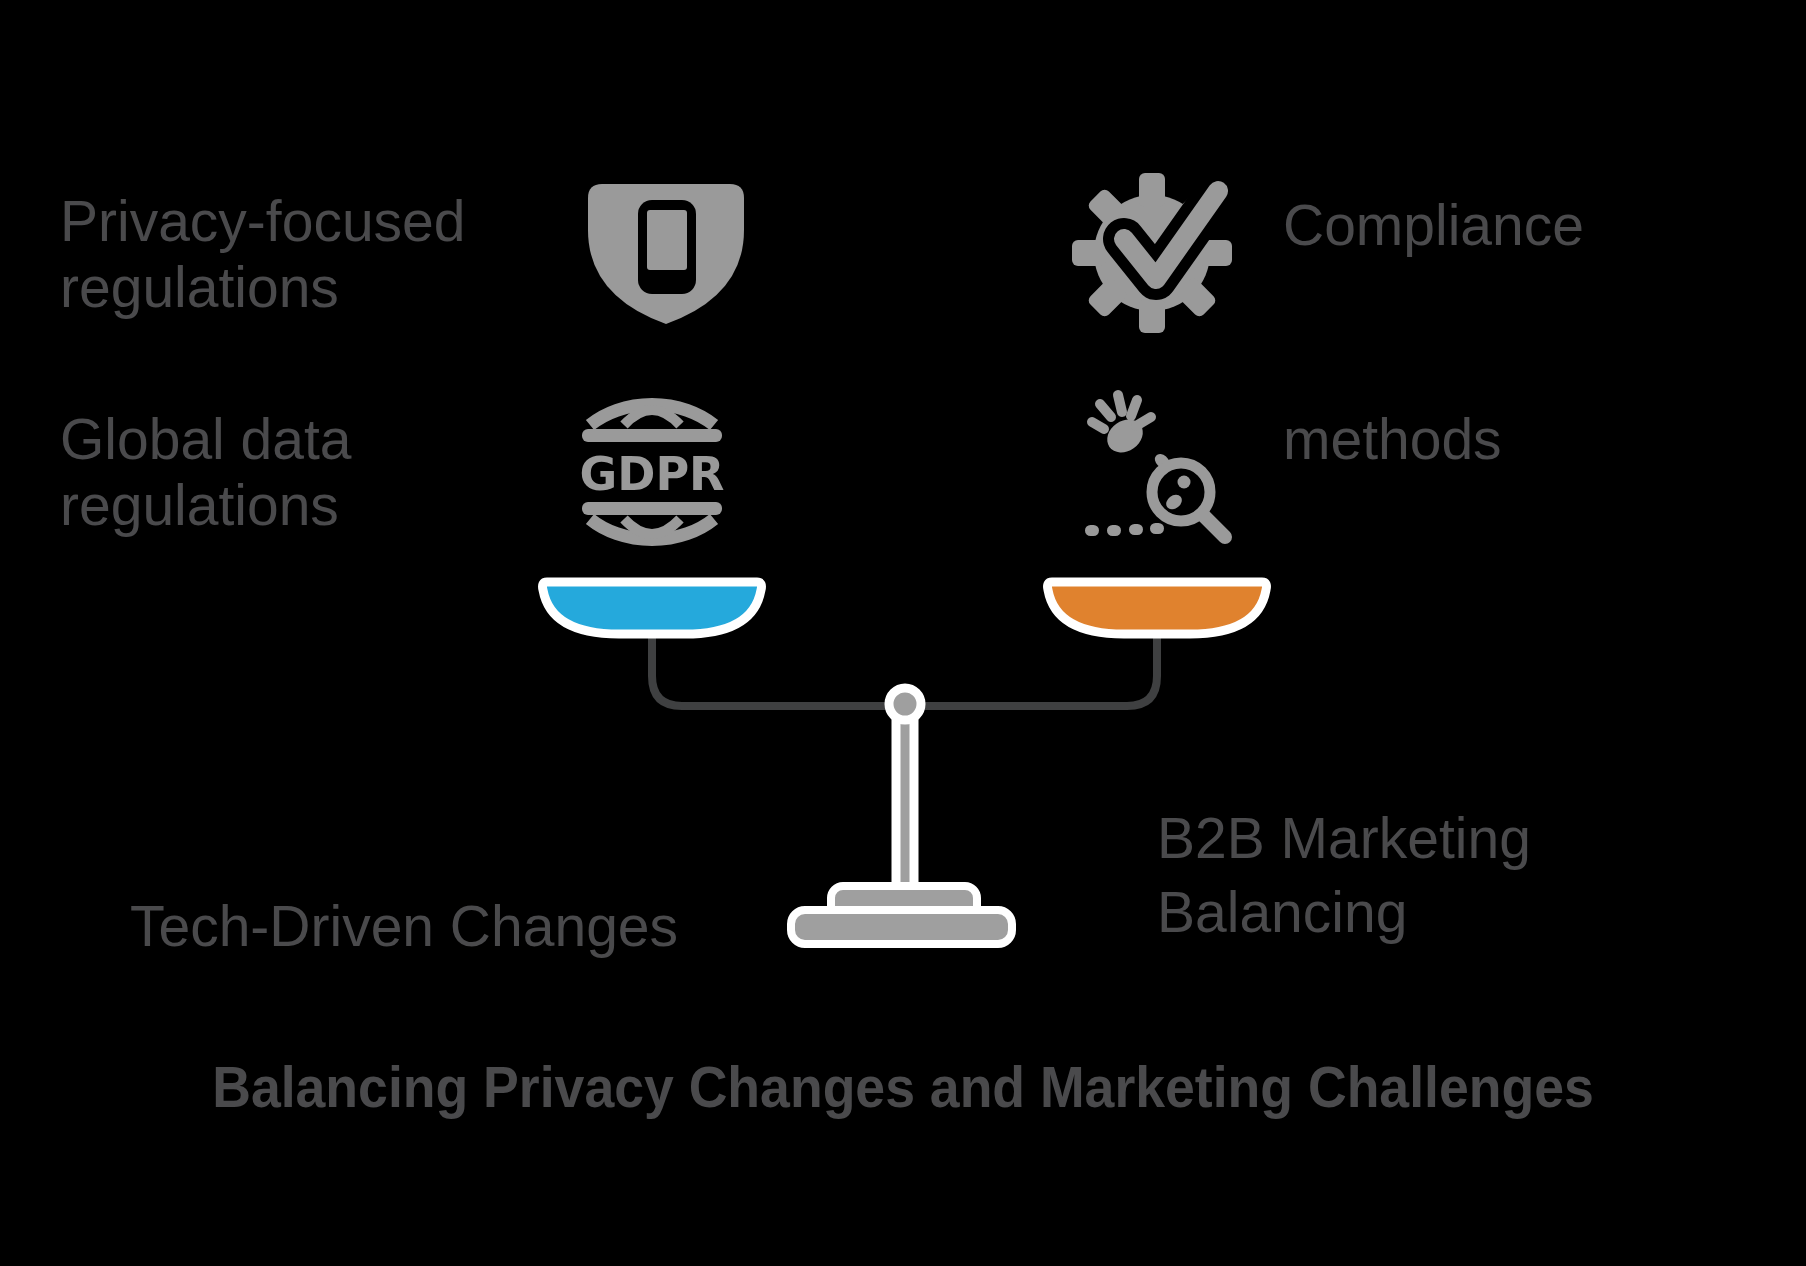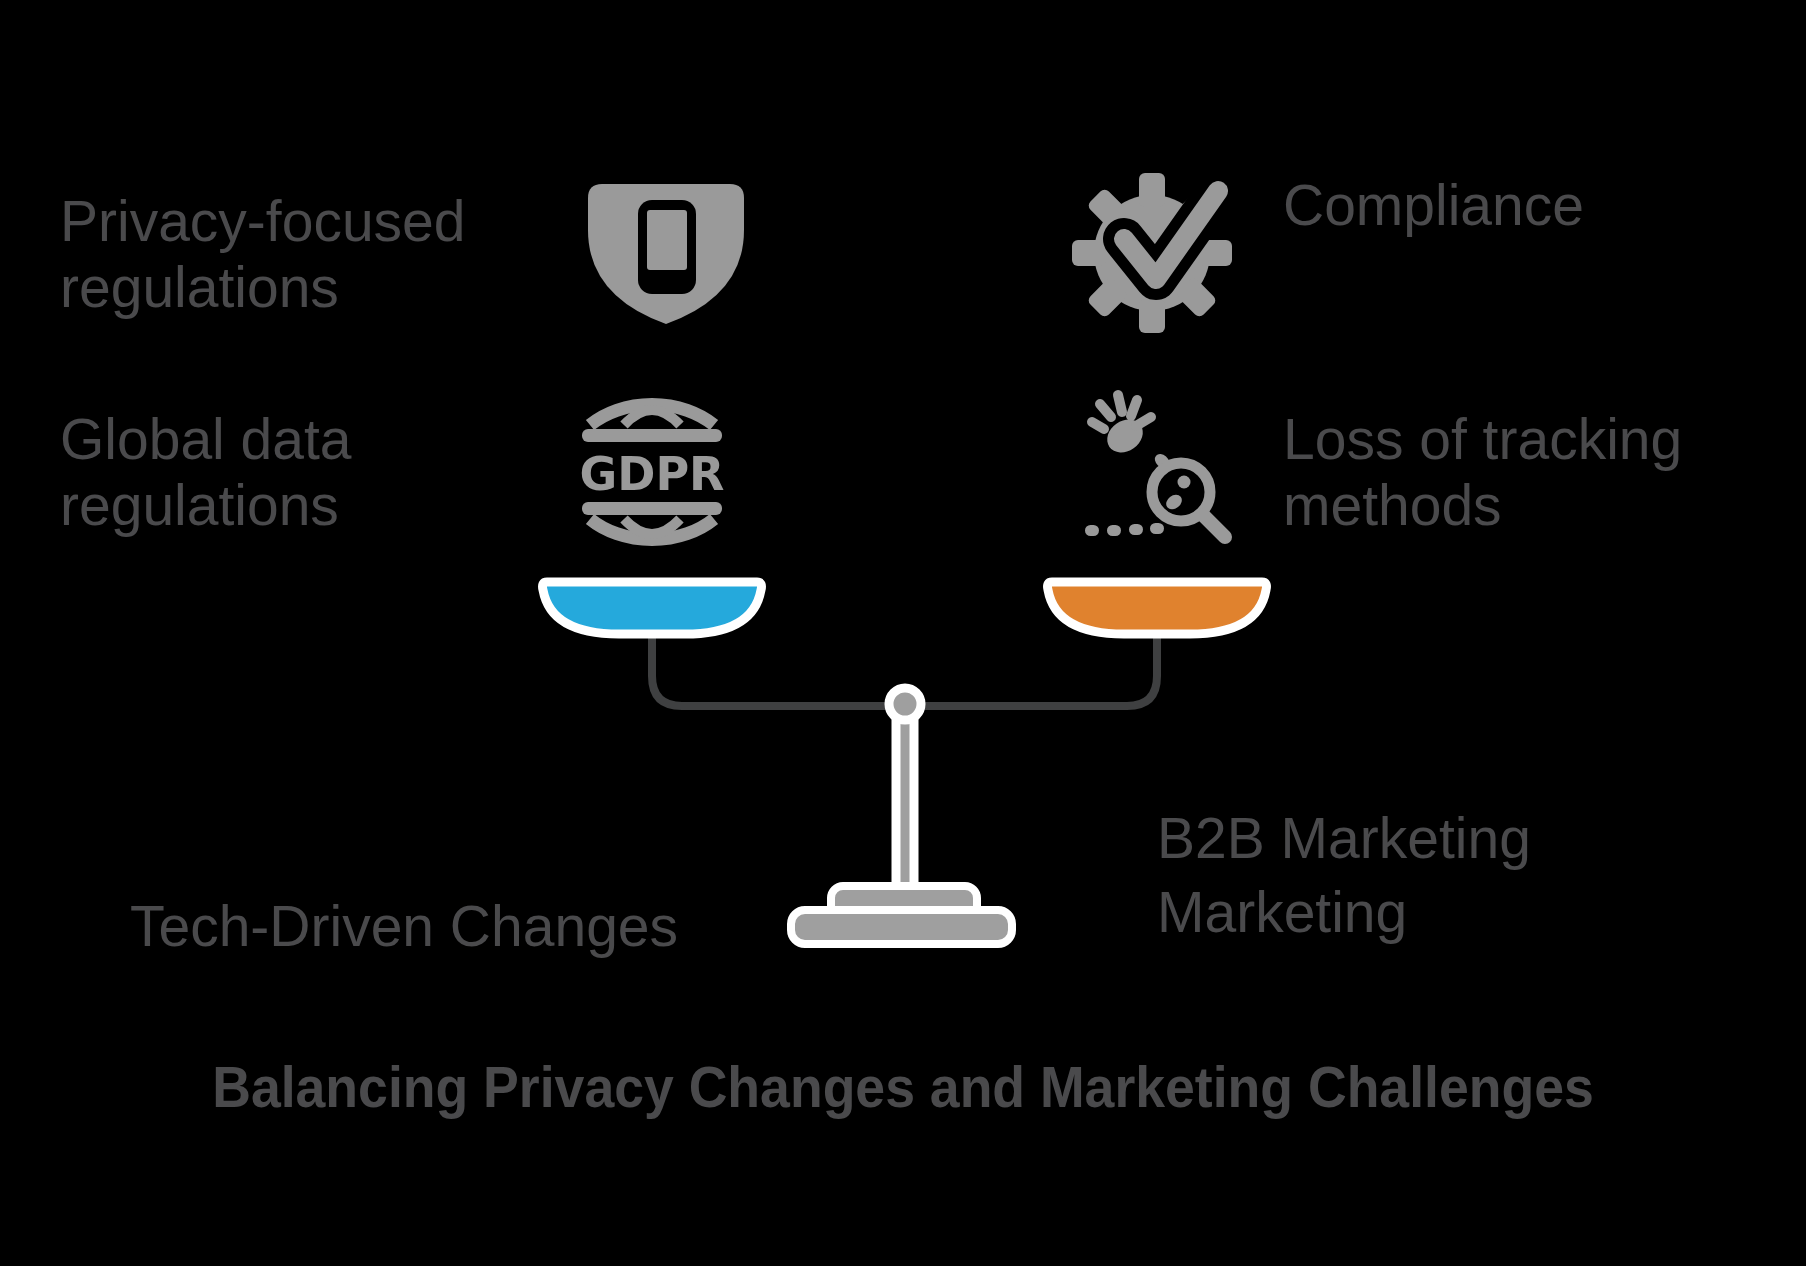--- a/index.html
+++ b/index.html
@@ -15,21 +15,21 @@
     position:absolute;
     color:#4a4a4c;
     font-size:57px;
     line-height:66px;
     font-weight:400;
   }
   .item-left  { left:60px;  width:477px; text-align:left; }
   .item-right { left:1283px; width:500px; text-align:left; }
   #item-l1 { top:188px; }
   #item-l2 { top:406px; }
-  #item-r1 { top:172px; }
+  #item-r1 { top:192px; }
   #item-r2 { top:406px; }
   #label-left  { left:104px;  width:600px; top:845px; text-align:center;margin-top:48px; }
   #label-right { left:1157px; width:497px; top:801px; text-align:left; line-height:74px; }
   #title {
     left:0; width:1806px; top:1054px;
     text-align:center; font-weight:bold;
     transform:scaleX(0.94);
   }
   .gdpr-text {
     font-family:"DejaVu Sans","Liberation Sans",sans-serif;
@@ -115,25 +115,24 @@
   </div>
   <div class="txt item-left" id="item-l2">
     <div>Global data</div>
     <div>regulations</div>
   </div>
 
   <div class="txt item-right" id="item-r1">
     <div>Compliance</div>
   </div>
   <div class="txt item-right" id="item-r2">
-    <div>Loss of tracking</div>
     <div>methods</div>
   </div>
 
   <div class="txt" id="label-left">Tech-Driven Changes</div>
   <div class="txt" id="label-right">
     <div>B2B Marketing</div>
-    <div>Marketing</div>
+    <div>Balancing</div>
   </div>
 
   <div class="txt" id="title">Balancing Privacy Changes and Marketing Challenges</div>
 
 </div>
 
 </body></html>

